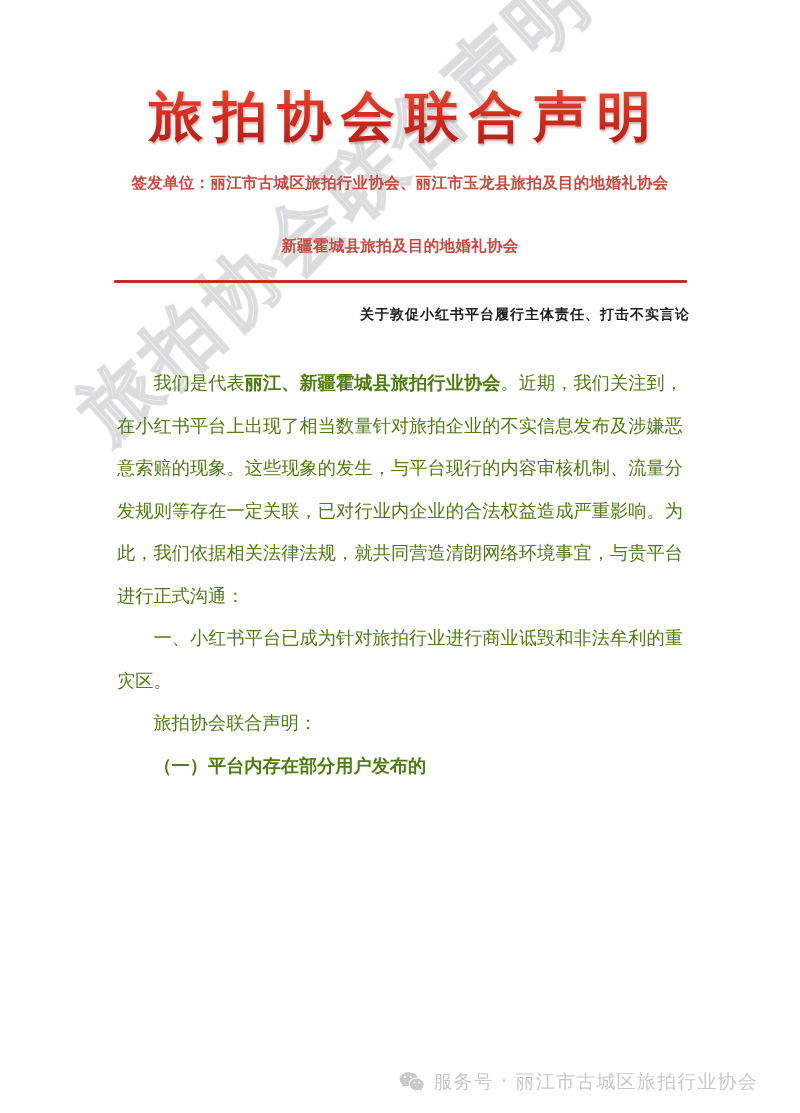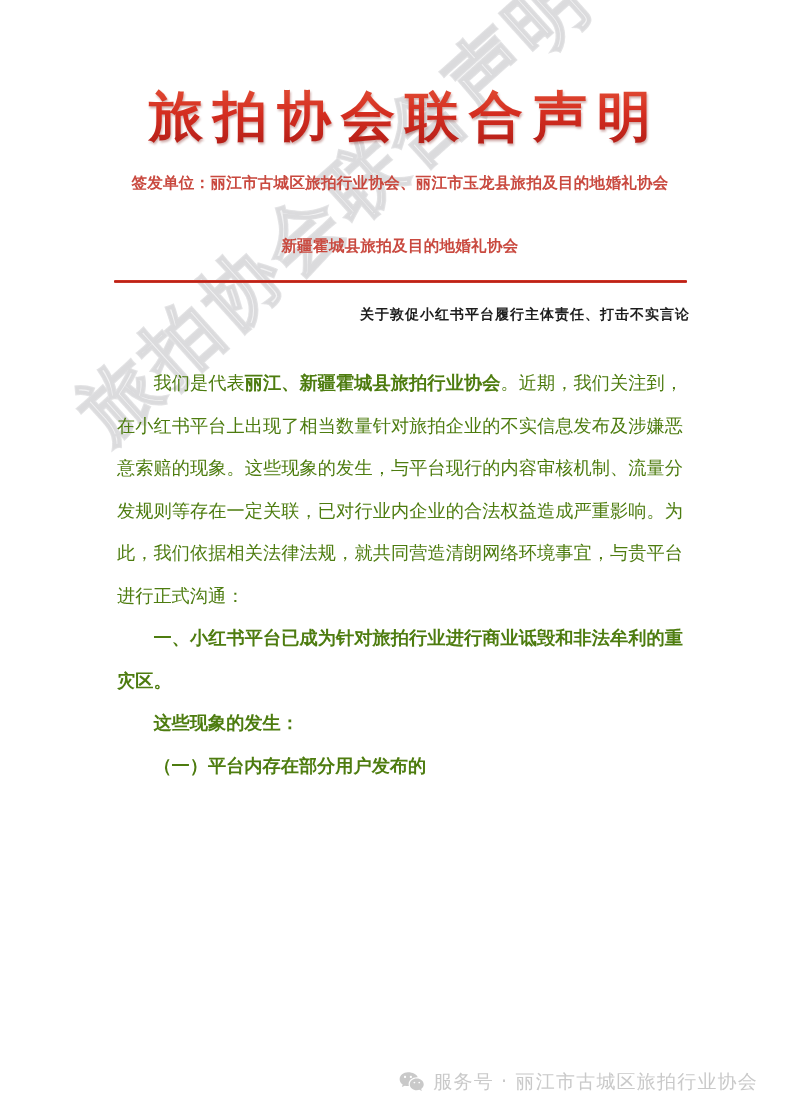--- a/index.html
+++ b/index.html
@@ -129,21 +129,21 @@
   .body-text p {
     margin: 0;
   }
   .para-indent {
     text-indent: 2em;
   }
   .strong-inline {
     font-weight: 700;
   }
   .section-head {
-    font-weight: 700;
+    font-weight: 400;
     text-indent: 2em;
   }
   .section-sub {
     font-weight: 700;
     text-indent: 2em;
   }
 
   
   .footer {
     position: absolute;
@@ -201,21 +201,21 @@
     <div class="statement-heading">
       <span class="hl1">关于敦促小红书平台履行主体责任、打击不实言论</span>
     </div>
 
     <div class="body-text">
 
       <p class="para-indent"><span>我们是代表</span><span class="strong-inline">丽江、新疆霍城县旅拍行业协会</span><span>。近期，我们关注到，在小红书平台上出现了相当数量针对旅拍企业的不实信息发布及涉嫌恶意索赔的现象。这些现象的发生，与平台现行的内容审核机制、流量分发规则等存在一定关联，已对行业内企业的合法权益造成严重影响。为此，我们依据相关法律法规，就共同营造清朗网络环境事宜，与贵平台进行正式沟通：</span></p>
 
       <p class="section-head">一、小红书平台已成为针对旅拍行业进行商业诋毁和非法牟利的重灾区。</p>
 
-      <p class="section-head">这些现象的发生：</p>
+      <p class="section-head">旅拍协会联合声明：</p>
 
       <p class="section-sub">（一）平台内存在部分用户发布的</p>
 
 
     </div>
   </div>
 
   <div class="footer">
     <div class="footer-inner">
       <span>

